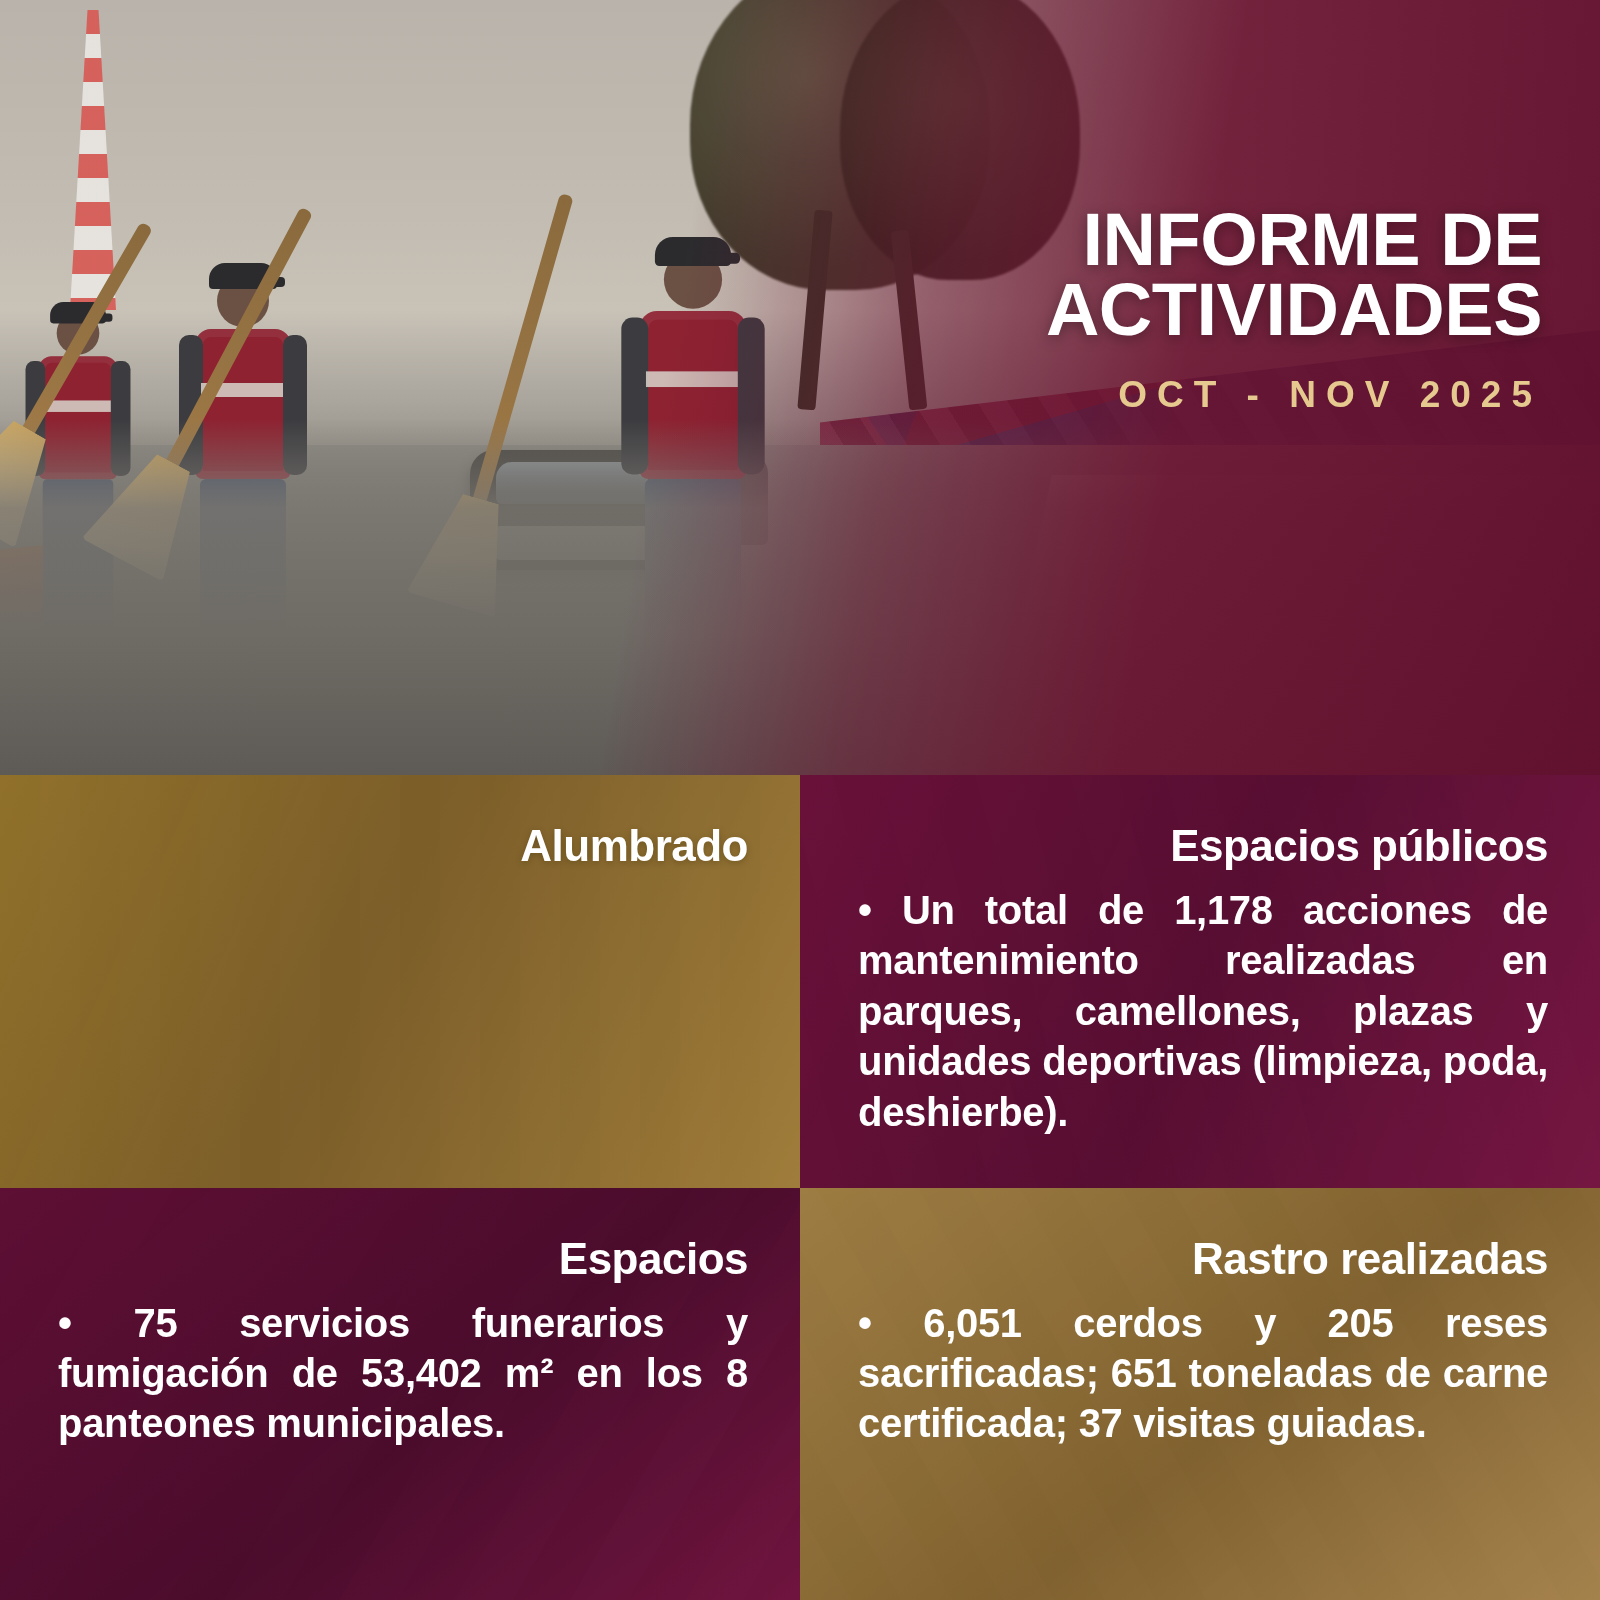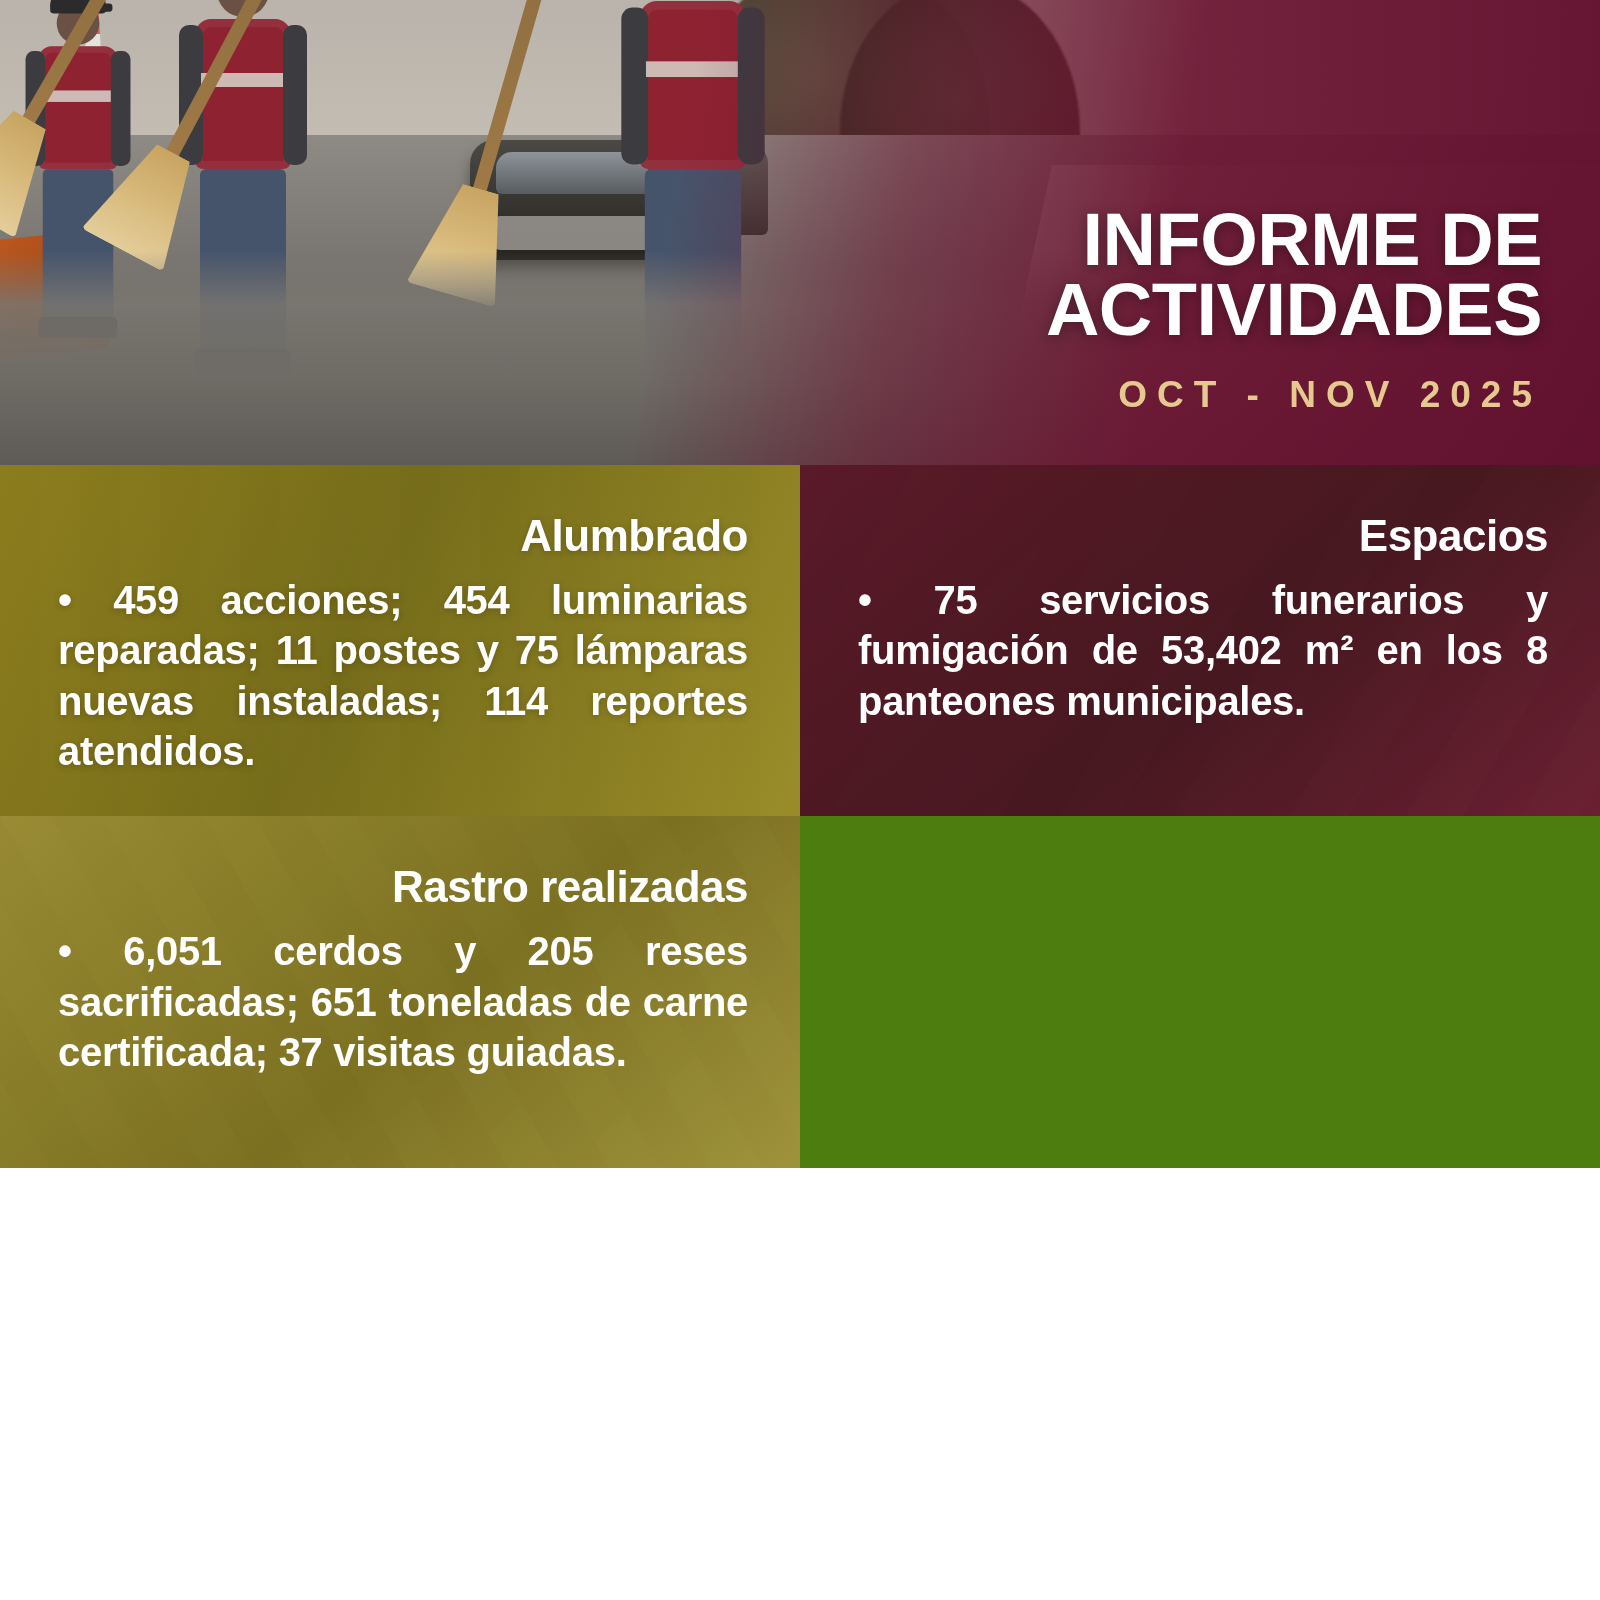--- a/index.html
+++ b/index.html
@@ -10,24 +10,24 @@
   body {
     width: 1600px;
     height: 1600px;
     font-family: "Liberation Sans", sans-serif;
     overflow: hidden;
   }
 
   .poster {
     position: relative;
     width: 1600px;
-    height: 1168px;
+    height: 1600px;
     display: flex;
     flex-direction: column;
-    background: #4d7c0f;
+    background: #701a75;
   }
 
   
   .hero {
     position: relative;
     width: 100%;
     height: 775px;
     overflow: hidden;
     background: #8c8a86;
   }
@@ -377,24 +377,30 @@
       <div class="hero-sub">OCT - NOV 2025</div>
     </div>
   </div>
 
   <div class="grid">
 
     <div class="cell olive">
       <div class="bg"></div>
       <div class="txt">
         <h2 class="cell-title">Alumbrado</h2>
-        <p class="cell-body">• 459 acciones; 454 luminarias reparadas; 11 postes y 75 lámparas nuevas instaladas; 114 reportes atendidos.</p>
-      </div>
-    </div>
-
+      </div>
+    </div>
+
+    <div class="cell maroon">
+      <div class="bg"></div>
+      <div class="txt">
+        <h2 class="cell-title">Espacios públicos</h2>
+        <p class="cell-body">• Un total de 1,178 acciones de mantenimiento realizadas en parques, camellones, plazas y unidades deportivas (limpieza, poda, deshierbe).</p>
+      </div>
+    </div>
 
     <div class="cell maroon2">
       <div class="bg"></div>
       <div class="txt">
         <h2 class="cell-title">Espacios</h2>
         <p class="cell-body">• 75 servicios funerarios y fumigación de 53,402 m² en los 8 panteones municipales.</p>
       </div>
     </div>
 
     <div class="cell olive2">

